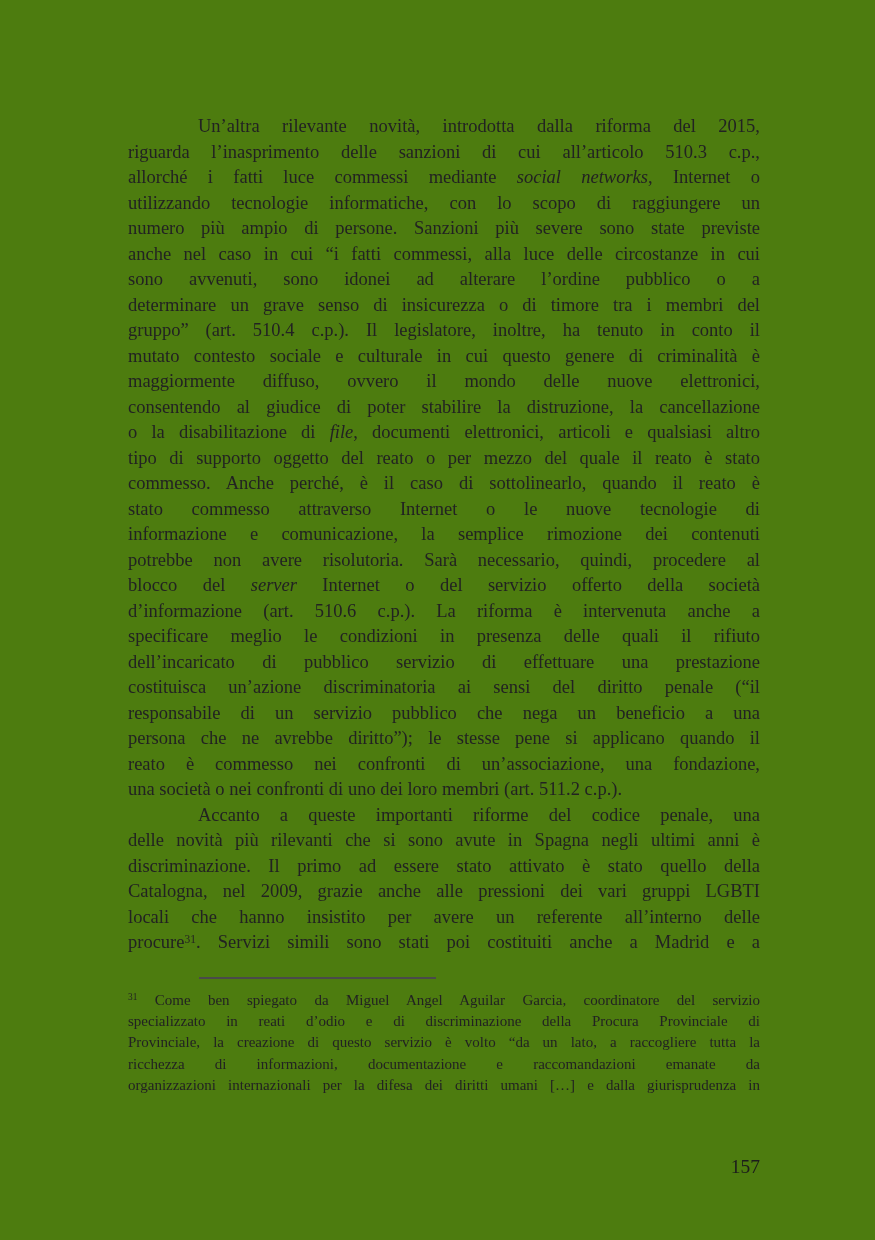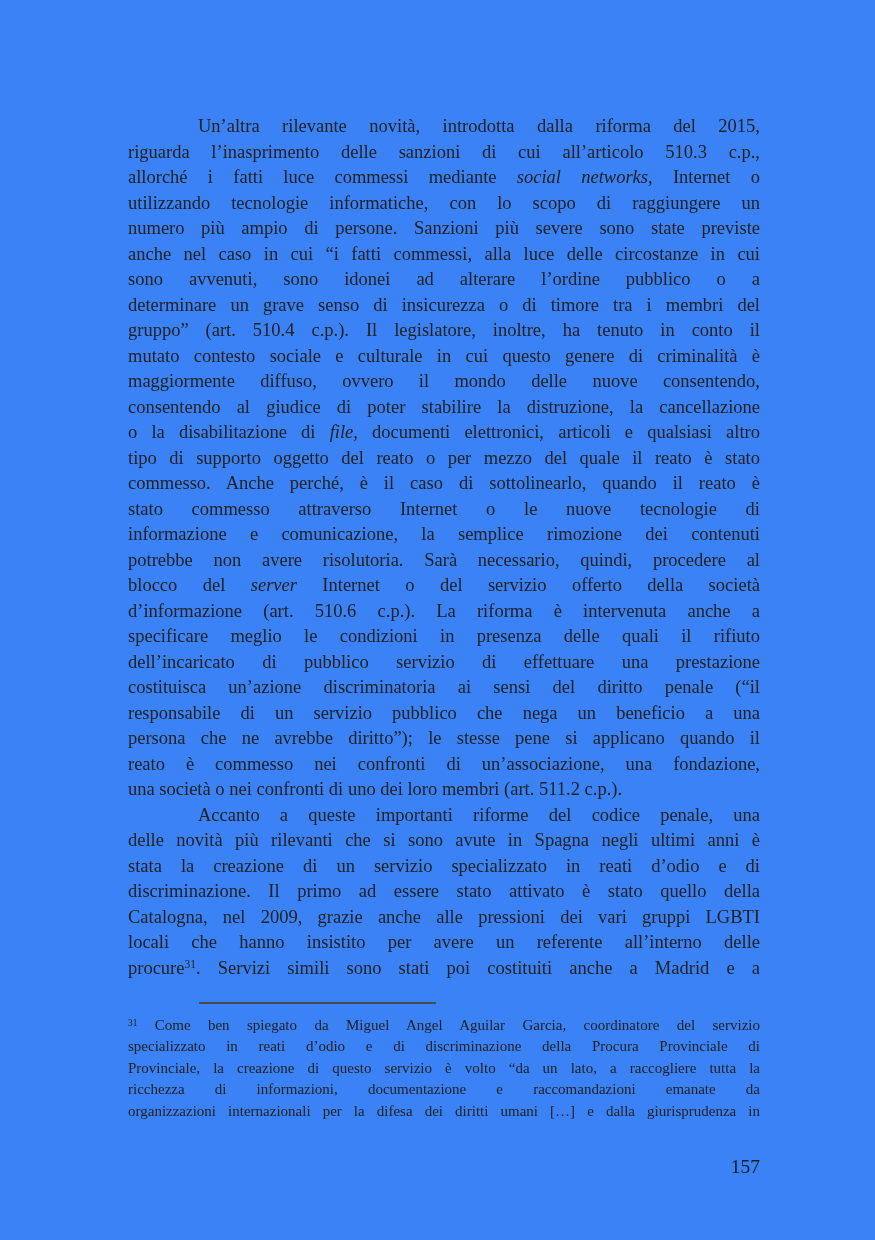--- a/index.html
+++ b/index.html
@@ -4,21 +4,21 @@
 <style>
   html, body {
     margin: 0;
     padding: 0;
     background: #e8e8e8;
   }
   .page {
     position: relative;
     width: 875px;
     height: 1240px;
-    background: #3b82f6;
+    background: #4d7c0f;
     color: #1f1f1f;
     font-family: "Liberation Serif", "DejaVu Serif", serif;
     overflow: hidden;
   }
   .column {
     position: absolute;
     left: 128px;
     top: 114px;
     width: 632px;
   }
@@ -80,42 +80,41 @@
         <div class="line"><span>Un’altra rilevante novità, introdotta dalla riforma del 2015,</span></div>
         <div class="line"><span>riguarda l’inasprimento delle sanzioni di cui all’articolo 510.3 c.p.,</span></div>
         <div class="line"><span>allorché i fatti luce commessi mediante </span><span class="it">social networks</span><span>, Internet o</span></div>
         <div class="line"><span>utilizzando tecnologie informatiche, con lo scopo di raggiungere un</span></div>
         <div class="line"><span>numero più ampio di persone. Sanzioni più severe sono state previste</span></div>
         <div class="line"><span>anche nel caso in cui “i fatti commessi, alla luce delle circostanze in cui</span></div>
         <div class="line"><span>sono avvenuti, sono idonei ad alterare l’ordine pubblico o a</span></div>
         <div class="line"><span>determinare un grave senso di insicurezza o di timore tra i membri del</span></div>
         <div class="line"><span>gruppo” (art. 510.4 c.p.). Il legislatore, inoltre, ha tenuto in conto il</span></div>
         <div class="line"><span>mutato contesto sociale e culturale in cui questo genere di criminalità è</span></div>
-        <div class="line"><span>maggiormente diffuso, ovvero il mondo delle nuove consentendo,</span></div>
+        <div class="line"><span>maggiormente diffuso, ovvero il mondo delle nuove elettronici,</span></div>
         <div class="line"><span>consentendo al giudice di poter stabilire la distruzione, la cancellazione</span></div>
         <div class="line"><span>o la disabilitazione di </span><span class="it">file</span><span>, documenti elettronici, articoli e qualsiasi altro</span></div>
         <div class="line"><span>tipo di supporto oggetto del reato o per mezzo del quale il reato è stato</span></div>
         <div class="line"><span>commesso. Anche perché, è il caso di sottolinearlo, quando il reato è</span></div>
         <div class="line"><span>stato commesso attraverso Internet o le nuove tecnologie di</span></div>
         <div class="line"><span>informazione e comunicazione, la semplice rimozione dei contenuti</span></div>
         <div class="line"><span>potrebbe non avere risolutoria. Sarà necessario, quindi, procedere al</span></div>
         <div class="line"><span>blocco del </span><span class="it">server</span><span> Internet o del servizio offerto della società</span></div>
         <div class="line"><span>d’informazione (art. 510.6 c.p.). La riforma è intervenuta anche a</span></div>
         <div class="line"><span>specificare meglio le condizioni in presenza delle quali il rifiuto</span></div>
         <div class="line"><span>dell’incaricato di pubblico servizio di effettuare una prestazione</span></div>
         <div class="line"><span>costituisca un’azione discriminatoria ai sensi del diritto penale (“il</span></div>
         <div class="line"><span>responsabile di un servizio pubblico che nega un beneficio a una</span></div>
         <div class="line"><span>persona che ne avrebbe diritto”); le stesse pene si applicano quando il</span></div>
         <div class="line"><span>reato è commesso nei confronti di un’associazione, una fondazione,</span></div>
         <div class="line no-just"><span>una società o nei confronti di uno dei loro membri (art. 511.2 c.p.).</span></div>
       </div>
     <div class="para body-text indent-first">
         <div class="line"><span>Accanto a queste importanti riforme del codice penale, una</span></div>
         <div class="line"><span>delle novità più rilevanti che si sono avute in Spagna negli ultimi anni è</span></div>
-        <div class="line"><span>stata la creazione di un servizio specializzato in reati d’odio e di</span></div>
         <div class="line"><span>discriminazione. Il primo ad essere stato attivato è stato quello della</span></div>
         <div class="line"><span>Catalogna, nel 2009, grazie anche alle pressioni dei vari gruppi LGBTI</span></div>
         <div class="line"><span>locali che hanno insistito per avere un referente all’interno delle</span></div>
         <div class="line"><span>procure</span><span class="sup">31</span><span>. Servizi simili sono stati poi costituiti anche a Madrid e a</span></div>
       </div>
     <div class="fn-sep"></div>
     <div class="footnote">
         <div class="line"><span class="sup">31</span><span> Come ben spiegato da Miguel Angel Aguilar Garcia, coordinatore del servizio</span></div>
         <div class="line"><span>specializzato in reati d’odio e di discriminazione della Procura Provinciale di</span></div>
         <div class="line"><span>Provinciale, la creazione di questo servizio è volto “da un lato, a raccogliere tutta la</span></div>

